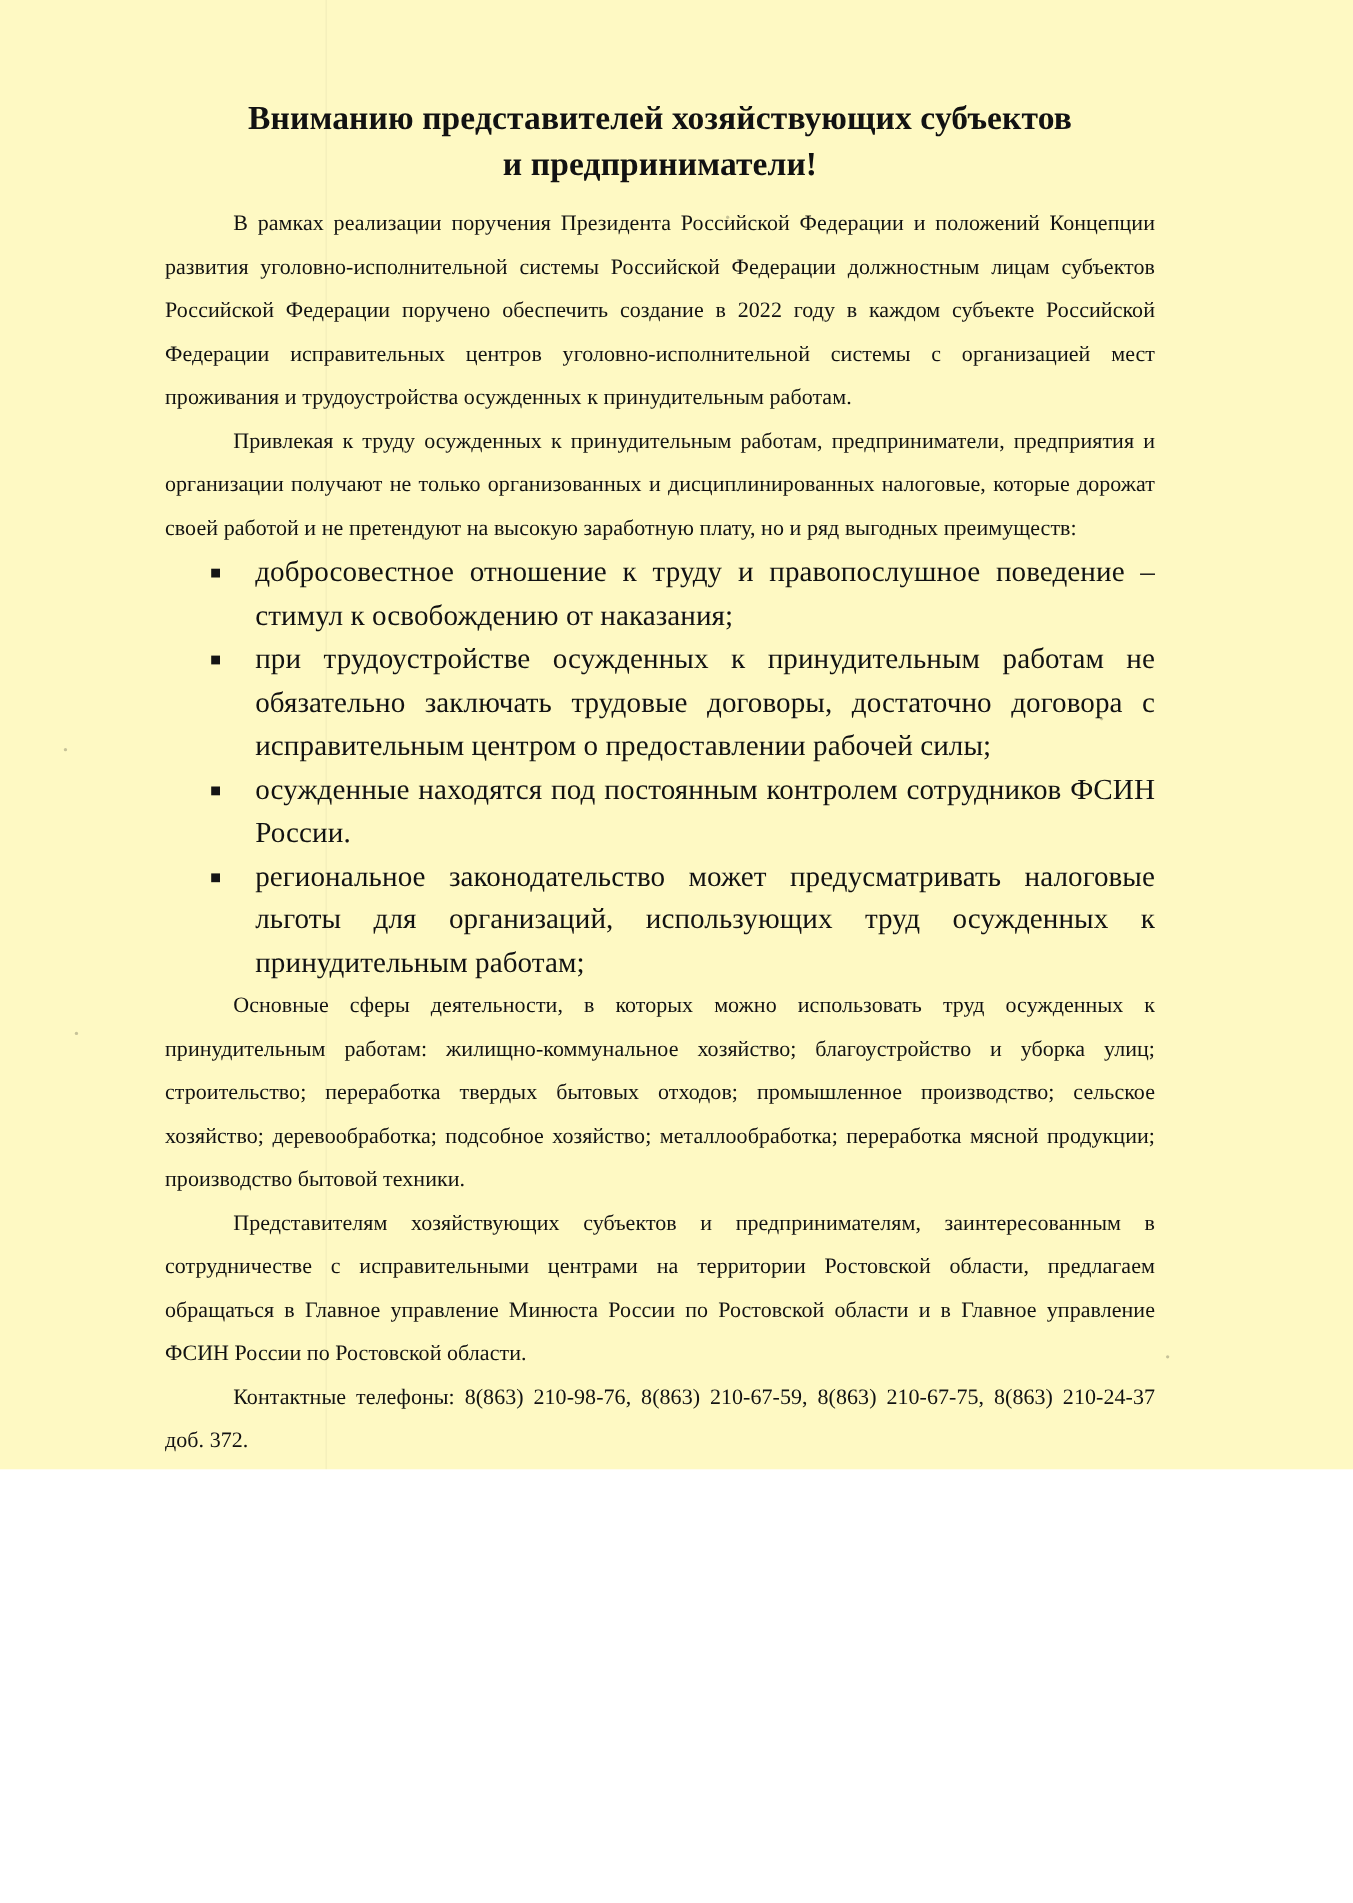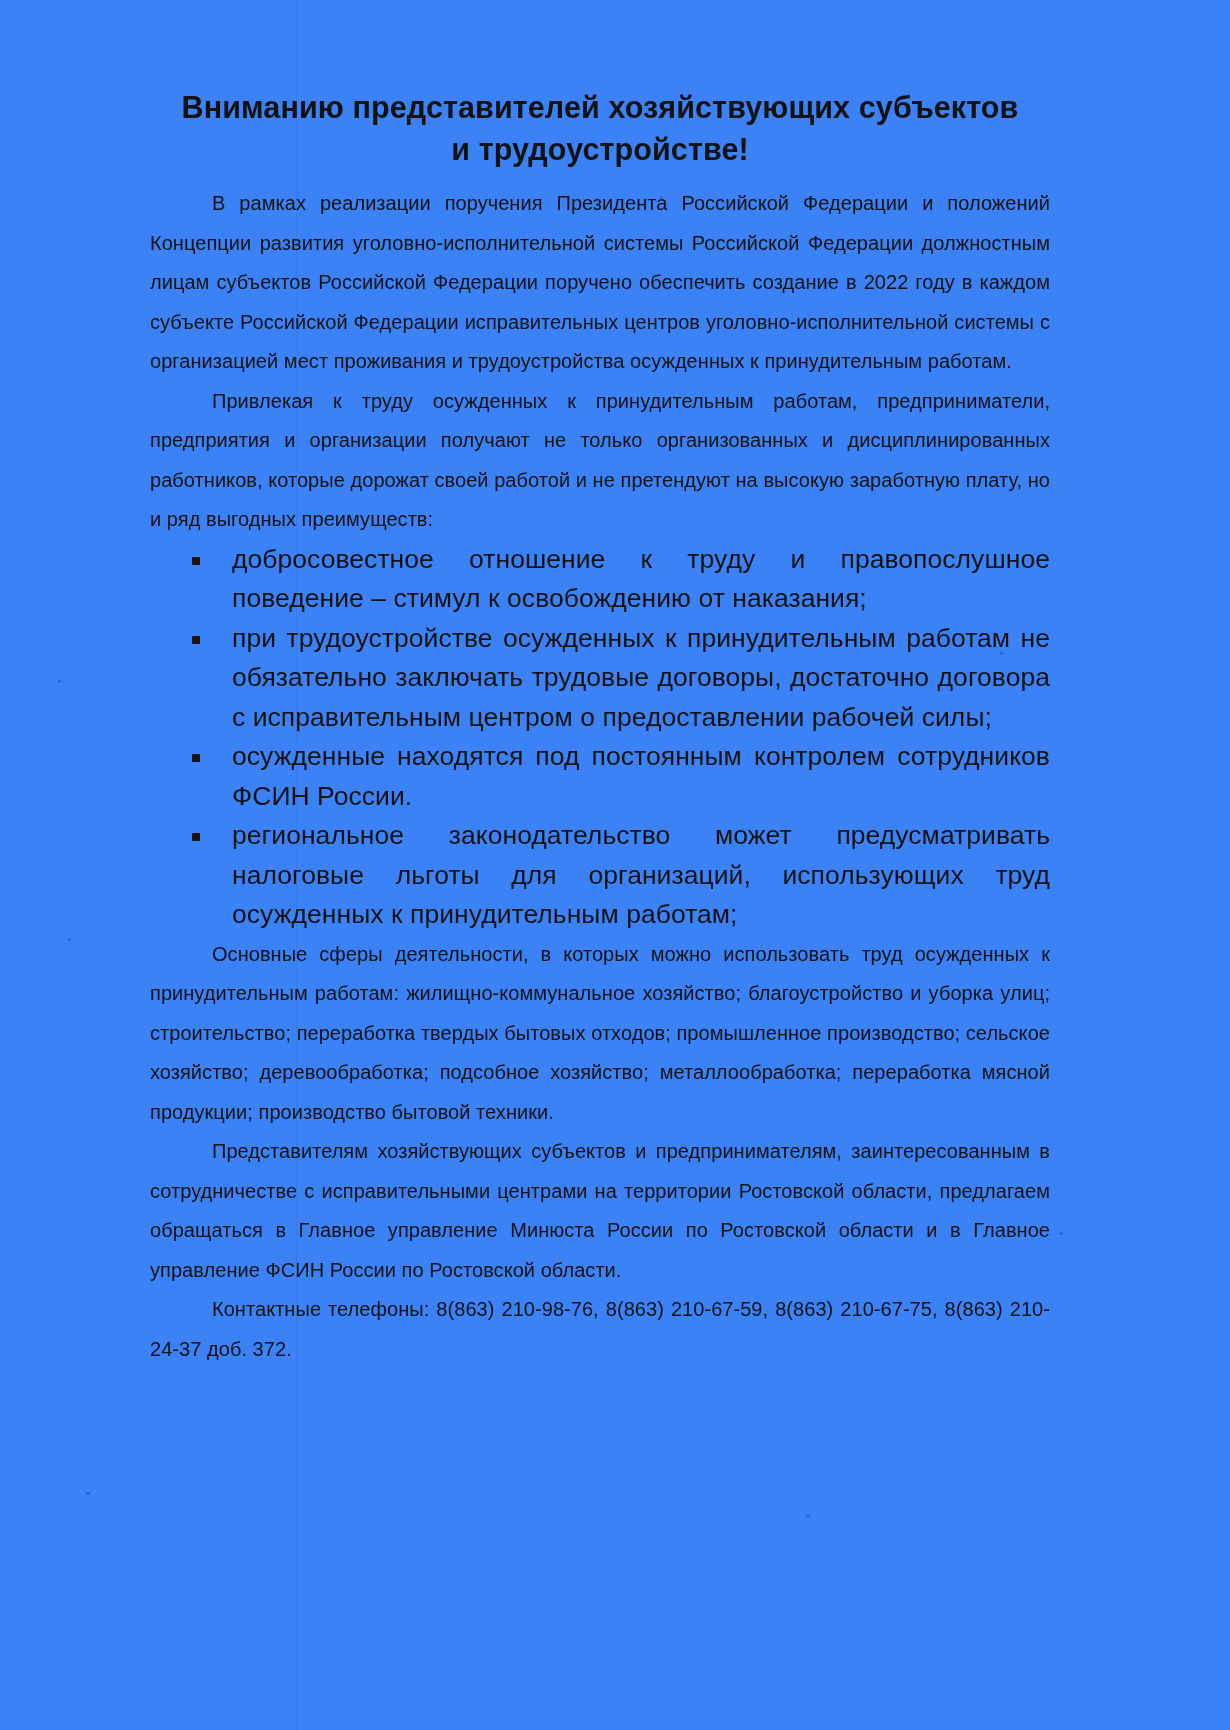--- a/index.html
+++ b/index.html
@@ -3,24 +3,24 @@
 <meta charset="utf-8">
 <style>
   html, body {
     margin: 0;
     padding: 0;
     background: #ffffff;
   }
   .page {
     position: relative;
     width: 1230px;
-    height: 1730px;
-    background: #3b82f6;
+    height: 1336px;
+    background: #fef9c3;
     overflow: hidden;
-    font-family: Liberation Sans, sans-serif;
+    font-family: Liberation Serif, serif;
     color: #121212;
   }
   
   .fold-line {
     position: absolute;
     top: 0;
     left: 296px;
     width: 1px;
     height: 1730px;
     background: rgba(0,0,0,0.055);
@@ -94,26 +94,26 @@
   <div class="speck" style="left:86px; top:1492px; width:4px; height:3px;"></div>
   <div class="speck" style="left:806px; top:1514px; width:4px; height:3px;"></div>
   <div class="speck" style="left:660px; top:196px; width:3px; height:3px;"></div>
   <div class="speck" style="left:1000px; top:652px; width:3px; height:3px;"></div>
   <div class="speck" style="left:68px; top:938px; width:3px; height:3px;"></div>
 
   <div class="content">
 
     <h1 class="doc-title">
       <span>Вниманию представителей хозяйствующих субъектов</span>
-      <span class="line2">и трудоустройстве!</span>
+      <span class="line2">и предприниматели!</span>
     </h1>
 
     <p class="para nostretch">В рамках реализации поручения Президента Российской Федерации и положений Концепции развития уголовно-исполнительной системы Российской Федерации должностным лицам субъектов Российской Федерации поручено обеспечить создание в 2022 году в каждом субъекте Российской Федерации исправительных центров уголовно-исполнительной системы с организацией мест проживания и трудоустройства осужденных к принудительным работам.</p>
 
-    <p class="para nostretch">Привлекая к труду осужденных к принудительным работам, предприниматели, предприятия и организации получают не только организованных и дисциплинированных работников, которые дорожат своей работой и не претендуют на высокую заработную плату, но и ряд выгодных преимуществ:</p>
+    <p class="para nostretch">Привлекая к труду осужденных к принудительным работам, предприниматели, предприятия и организации получают не только организованных и дисциплинированных налоговые, которые дорожат своей работой и не претендуют на высокую заработную плату, но и ряд выгодных преимуществ:</p>
 
     <ul class="bullets">
       <li>
         <span class="bullet-mark"></span>
         <span class="nostretch">добросовестное отношение к труду и правопослушное поведение – стимул к освобождению от наказания;</span>
       </li>
       <li>
         <span class="bullet-mark"></span>
         <span class="nostretch">при трудоустройстве осужденных к принудительным работам не обязательно заключать трудовые договоры, достаточно договора с исправительным центром о предоставлении рабочей силы;</span>
       </li>

